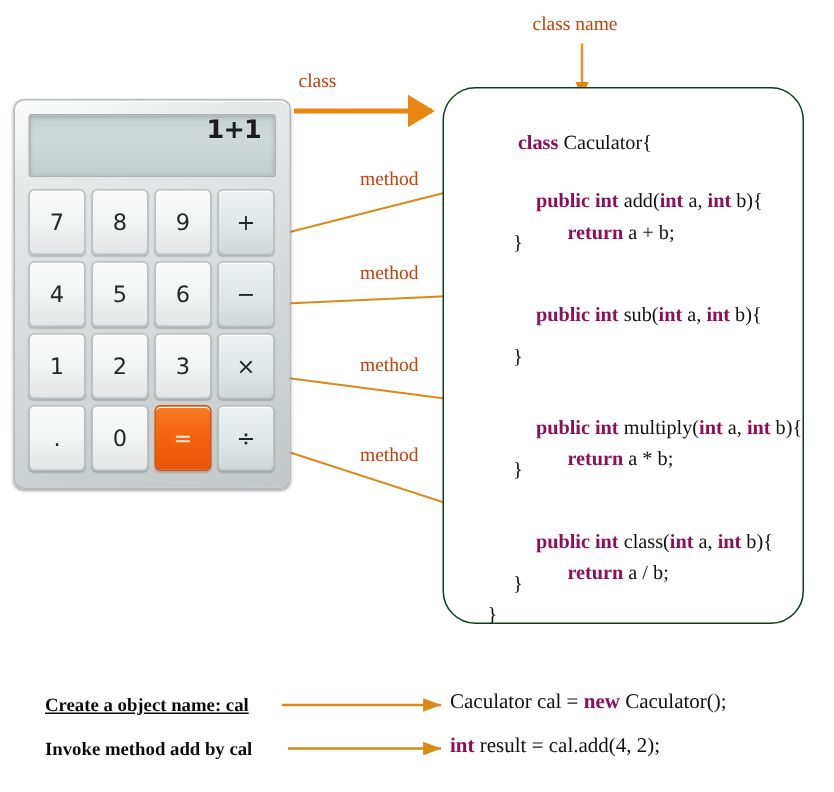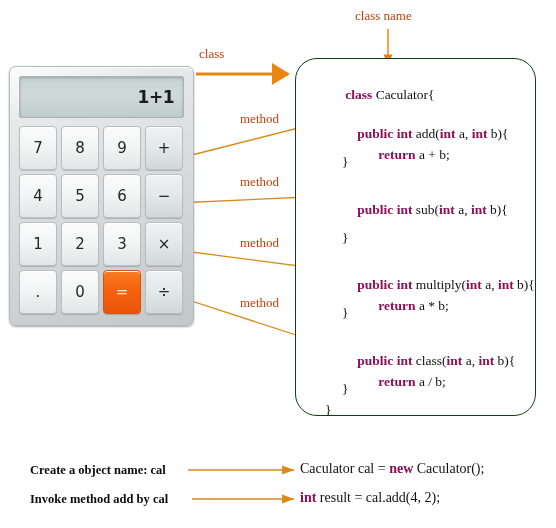--- a/index.html
+++ b/index.html
@@ -32,21 +32,21 @@
     padding:9px;
   }
   .calc-inner{position:relative;width:100%;height:100%;}
   .lcd{
     position:absolute;left:0;top:0;width:165px;height:42px;
     box-sizing:border-box;
     background:linear-gradient(180deg,#c6d2d2 0%,#cfd9d9 40%,#c2cecd 100%);
     border:1px solid #aab4b4;
     border-radius:2px;
     box-shadow:inset 0 1px 3px rgba(0,0,0,.22);
-    display:flex;align-items:center;justify-content:flex-end;
+    display:flex;justify-content:flex-end;
     padding-right:9px;
   }
   .lcd-text{
     font-family:"DejaVu Sans", sans-serif;
     font-size:17px;font-weight:bold;color:#1c1c1c;letter-spacing:-0.5px;
   }
   .keys{position:absolute;left:0;top:50px;width:165px;height:196px;}
   .key{
     position:absolute;width:38px;height:44px;
     box-sizing:border-box;
@@ -204,21 +204,21 @@
       <span class="kw">public</span><span class="pl"> </span><span class="kw">int</span><span class="pl"> class(</span><span class="kw">int</span><span class="pl"> a, </span><span class="kw">int</span><span class="pl"> b){</span>
     </div>
     <div class="line" style="left:53px;top:303px;">
       <span class="kw">return</span><span class="pl"> a / b;</span>
     </div>
     <div class="line" style="left:37px;top:324px;">}</div>
 
     <div class="line" style="left:20px;top:345px;">}</div>
   </div>
 
-  <div class="blabel" style="left:30px;top:463px;">Create a object name: cal</div>
+  <div class="blabel" style="left:30px;top:463px;text-decoration:underline;">Create a object name: cal</div>
   <div class="bcode" style="left:300px;top:461px;">
     <span class="pl">Caculator cal = </span><span class="kw">new</span><span class="pl"> Caculator();</span>
   </div>
 
   <div class="blabel" style="left:30px;top:492px;">Invoke method add by cal</div>
   <div class="bcode" style="left:300px;top:490px;">
     <span class="pl"></span><span class="kw">int</span><span class="pl"> result = cal.add(4, 2);</span>
   </div>
 
 </div>

